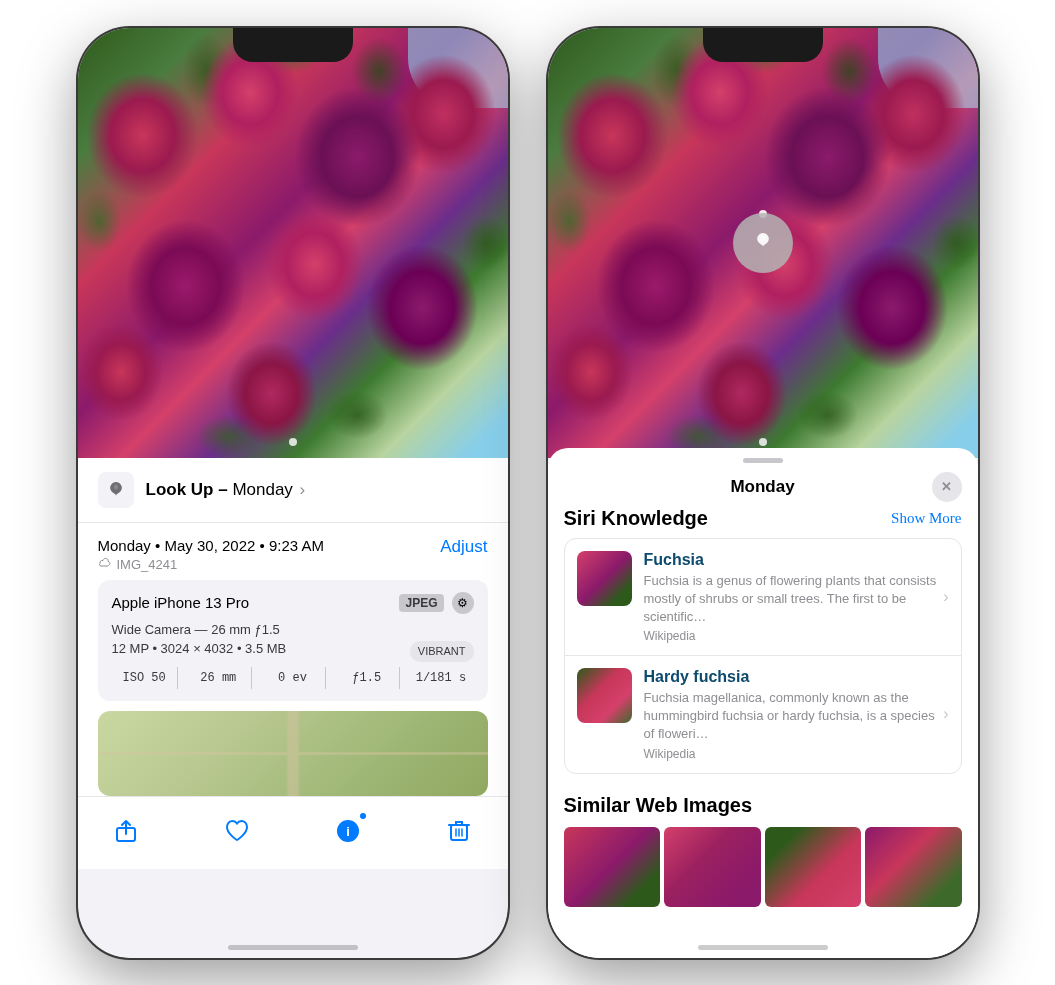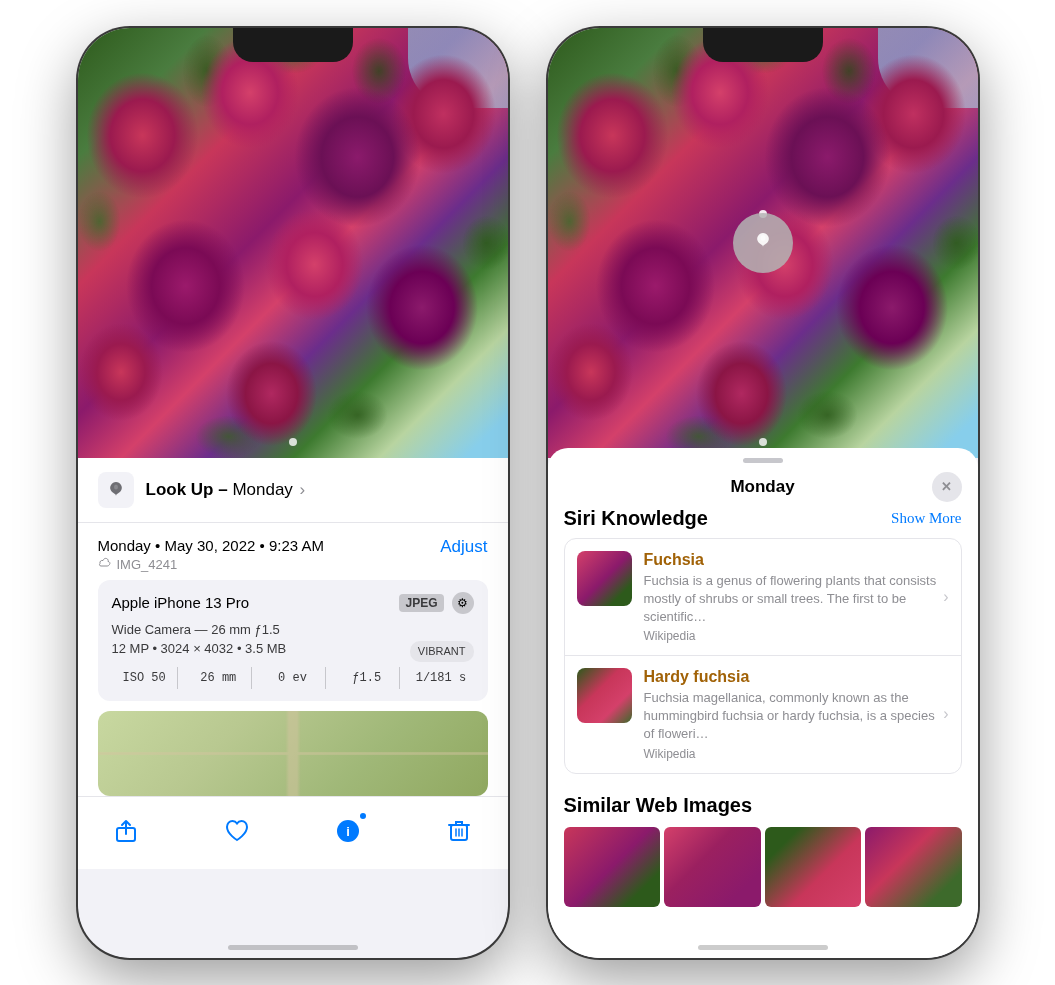--- a/index.html
+++ b/index.html
@@ -387,21 +387,21 @@
 
     .thumb-fuchsia {
       background: linear-gradient(135deg, #d4406a 0%, #8b1a6b 50%, #2d5a1b 80%);
     }
 
     .thumb-hardy {
       background: linear-gradient(135deg, #2d5a1b 0%, #c8365a 40%, #d4406a 70%, #3d6a2b 100%);
     }
 
     .knowledge-text { flex: 1; }
-    .knowledge-name { font-size: 16px; font-weight: 600; color: #a16207; margin-bottom: 3px; }
+    .knowledge-name { font-size: 16px; font-weight: 600; color: #0c4a6e; margin-bottom: 3px; }
     .knowledge-desc { font-size: 13px; color: #8e8e93; line-height: 1.4; }
     .knowledge-source { font-size: 12px; color: #8e8e93; margin-top: 3px; }
 
     .chevron-right {
       position: absolute;
       right: 12px;
       top: 50%;
       transform: translateY(-50%);
       color: #c7c7cc;
       font-size: 16px;

